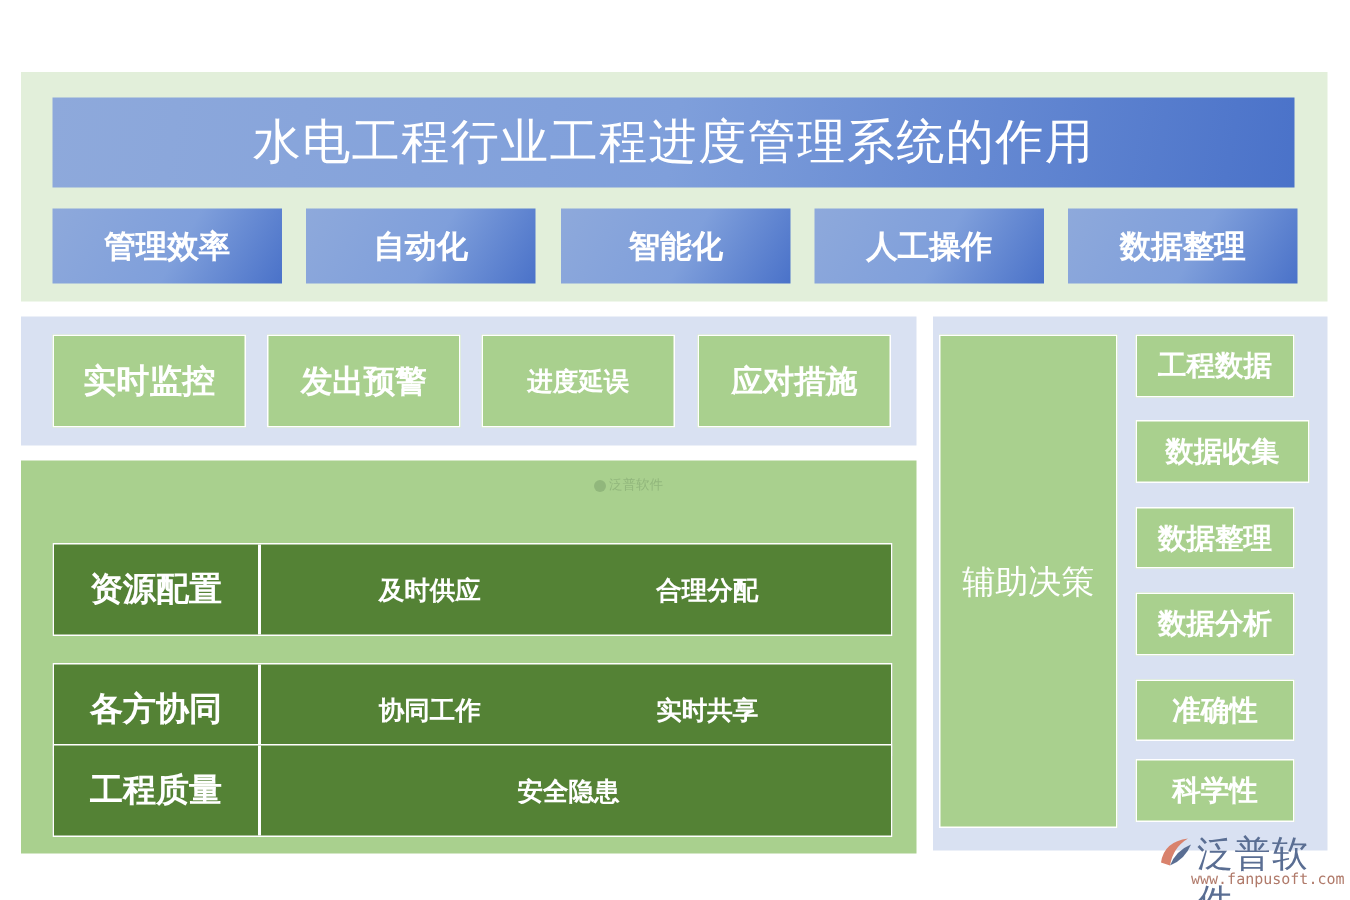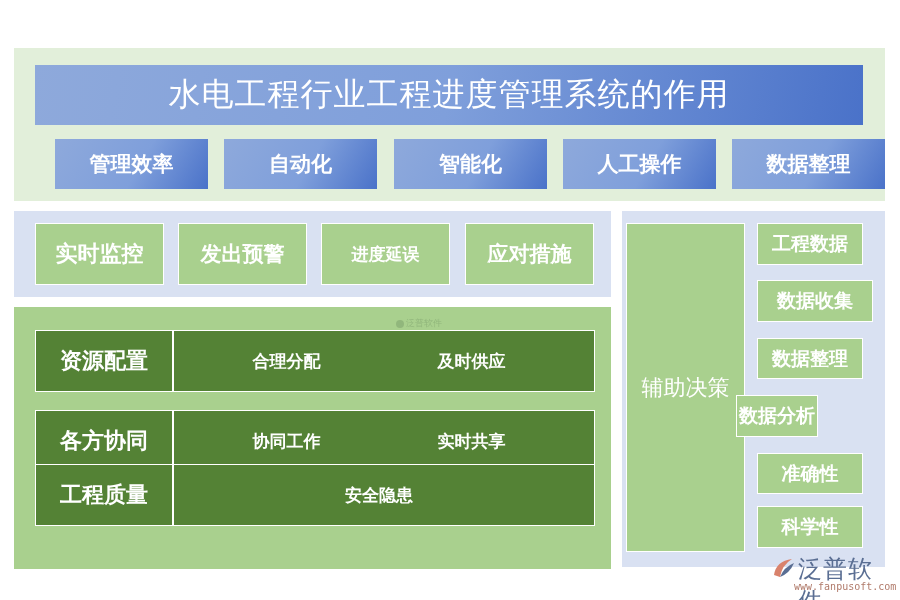--- a/index.html
+++ b/index.html
@@ -1,24 +1,24 @@
 <!DOCTYPE html>
 <html><head>
 <meta charset="utf-8">
 <style>
   html,body{margin:0;padding:0;background:#fff;}
   body{width:900px;height:600px;position:relative;overflow:hidden;font-family:"DejaVu Serif","Liberation Serif",serif;}
   .abs{position:absolute;box-sizing:border-box;}
   .band-top{left:14px;top:48px;width:871px;height:153px;background:#e2efda;}
   .title-bar{left:35px;top:65px;width:828px;height:60px;background:linear-gradient(100deg,#8ea9db 0%,#7f9fdb 50%,#4a72c9 100%);color:#fff;font-size:32px;display:flex;align-items:center;justify-content:center;letter-spacing:1px;}
-  .top-btn{top:139px;width:153px;height:50px;background:linear-gradient(120deg,#8ea9db 0%,#7f9fdb 55%,#4a72c9 100%);color:#fff;font-size:21px;display:flex;align-items:center;justify-content:center;font-weight:bold;margin-left:20px;}
+  .top-btn{top:139px;width:153px;height:50px;background:linear-gradient(120deg,#8ea9db 0%,#7f9fdb 55%,#4a72c9 100%);color:#fff;font-size:21px;display:flex;align-items:center;justify-content:center;font-weight:bold;}
   .panel-blue{background:#d9e1f2;}
   .panel-green{background:#a9d08e;}
   .lgbox{background:#a9d08e;border:1.5px solid #fff;color:#fff;display:flex;align-items:center;justify-content:center;font-weight:bold;}
-  .row{left:35px;width:560px;height:62px;background:#548235;border:1.5px solid #fff;display:flex;}
+  .row{left:35px;width:560px;height:62px;background:#548235;border:1.5px solid #fff;display:flex;margin-top:32px;}
   .row .head{width:136px;border-right:2px solid #fff;color:#fff;font-size:22px;font-weight:bold;display:flex;align-items:center;justify-content:center;}
   .row .cell{flex:1;color:#fff;font-size:17px;font-weight:bold;display:flex;align-items:center;justify-content:center;}
   .row .cells{flex:1;display:flex;padding:0 30px 0 20px;}
   .wm-small{left:396px;top:317px;font-size:9px;color:#8cb178;font-family:"DejaVu Sans",sans-serif;display:flex;align-items:center;gap:2px;opacity:.8;}
   .logo{left:770px;top:553px;width:125px;height:40px;}
   .logo .name{position:absolute;left:28px;top:0;font-size:24px;color:#5a6e93;font-family:"DejaVu Sans",sans-serif;letter-spacing:1px;}
   .logo .url{position:absolute;left:24px;top:28px;font-size:10px;color:#b07a6a;font-family:"DejaVu Sans Mono",monospace;}
 </style>
 </head>
 <body>
@@ -40,22 +40,22 @@
 
 <div class="abs panel-green" style="left:14px;top:307px;width:597px;height:262px"></div>
 <div class="abs wm-small">
     <span style="display:inline-block;width:8px;height:8px;border-radius:50%;background:#8cb178"></span>
     <span>泛普软件</span>
   </div>
 
 <div class="abs row" style="top:330px">
   <div class="head">资源配置</div>
   <div class="cells">
+      <div class="cell">及时供应</div>
       <div class="cell">合理分配</div>
-      <div class="cell">及时供应</div>
     </div>
 </div>
 <div class="abs row" style="top:410px">
   <div class="head">各方协同</div>
   <div class="cells">
       <div class="cell">协同工作</div>
       <div class="cell">实时共享</div>
     </div>
 </div>
 <div class="abs row" style="top:464px">
@@ -63,21 +63,21 @@
   <div class="cells">
       <div class="cell">安全隐患</div>
     </div>
 </div>
 
 <div class="abs panel-blue" style="left:622px;top:211px;width:263px;height:356px"></div>
 <div class="abs lgbox" style="left:626px;top:223px;width:119px;height:329px;font-size:22px;font-weight:normal">辅助决策</div>
 <div class="abs lgbox" style="left:757px;top:223px;width:106px;height:42px;font-size:19px">工程数据</div>
 <div class="abs lgbox" style="left:757px;top:280px;width:116px;height:42px;font-size:19px">数据收集</div>
 <div class="abs lgbox" style="left:757px;top:338px;width:106px;height:41px;font-size:19px">数据整理</div>
-<div class="abs lgbox" style="left:736px;top:395px;width:82px;height:42px;font-size:19px">数据分析</div>
+<div class="abs lgbox" style="left:757px;top:395px;width:106px;height:42px;font-size:19px">数据分析</div>
 <div class="abs lgbox" style="left:757px;top:453px;width:106px;height:41px;font-size:19px">准确性</div>
 <div class="abs lgbox" style="left:757px;top:506px;width:106px;height:42px;font-size:19px">科学性</div>
 
 <div class="abs logo">
   <svg width="26" height="26" viewBox="0 0 26 26" style="position:absolute;left:0;top:2px">
       <path d="M4 20 Q6 6 22 4 Q12 10 10 22 Z" fill="#d9826c"></path>
       <path d="M10 22 Q14 12 24 8 Q20 18 10 22 Z" fill="#5a6e93"></path>
     </svg>
   <span class="name">泛普软件</span>
   <span class="url">www.fanpusoft.com</span>

